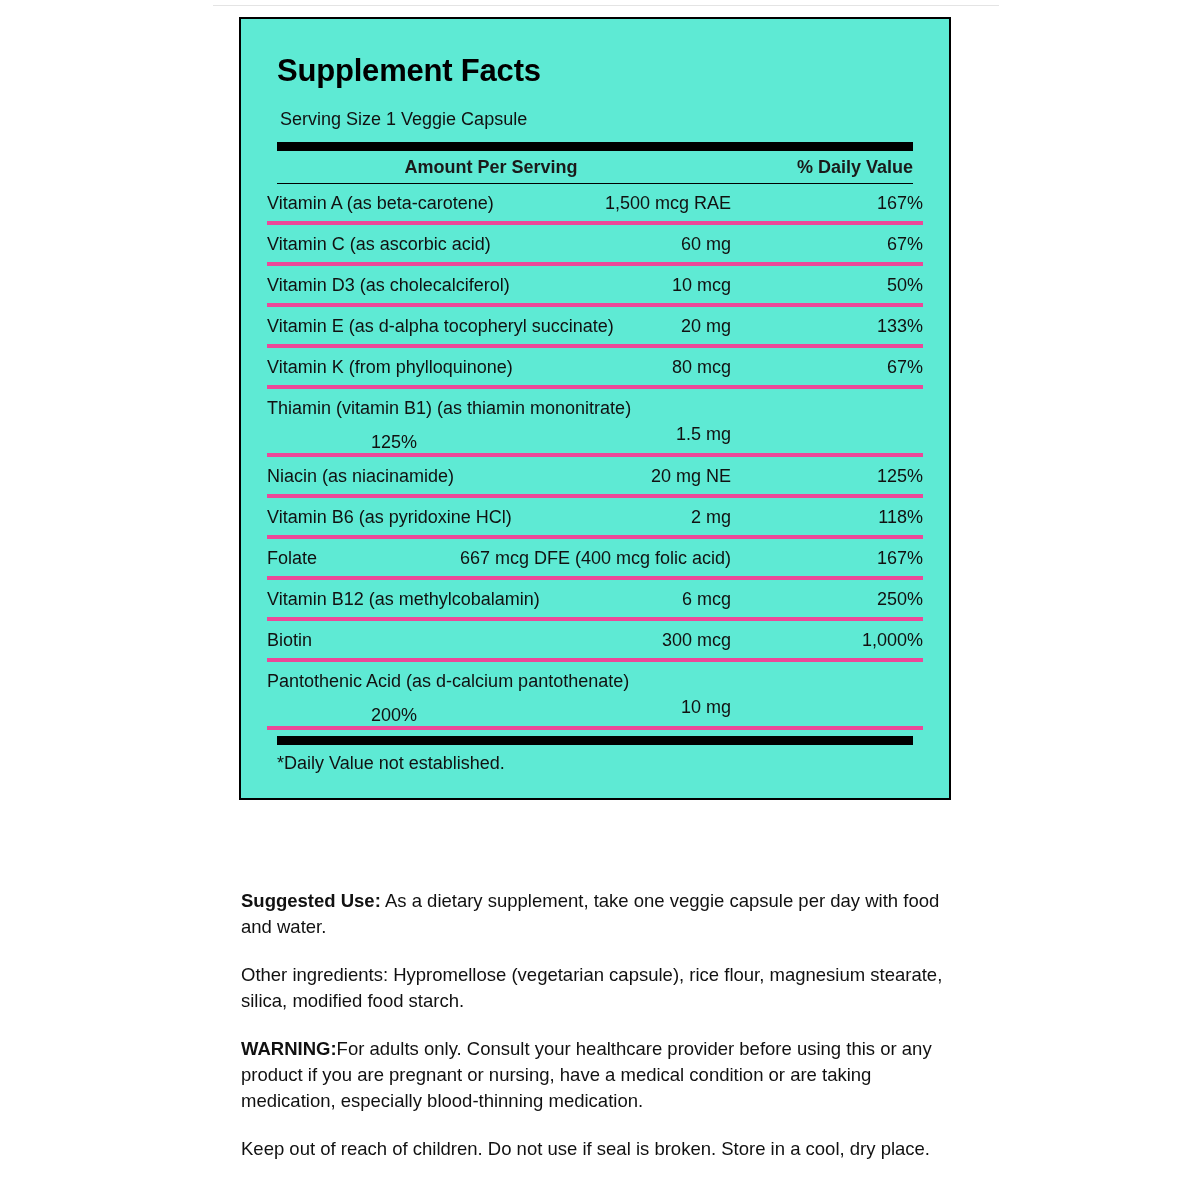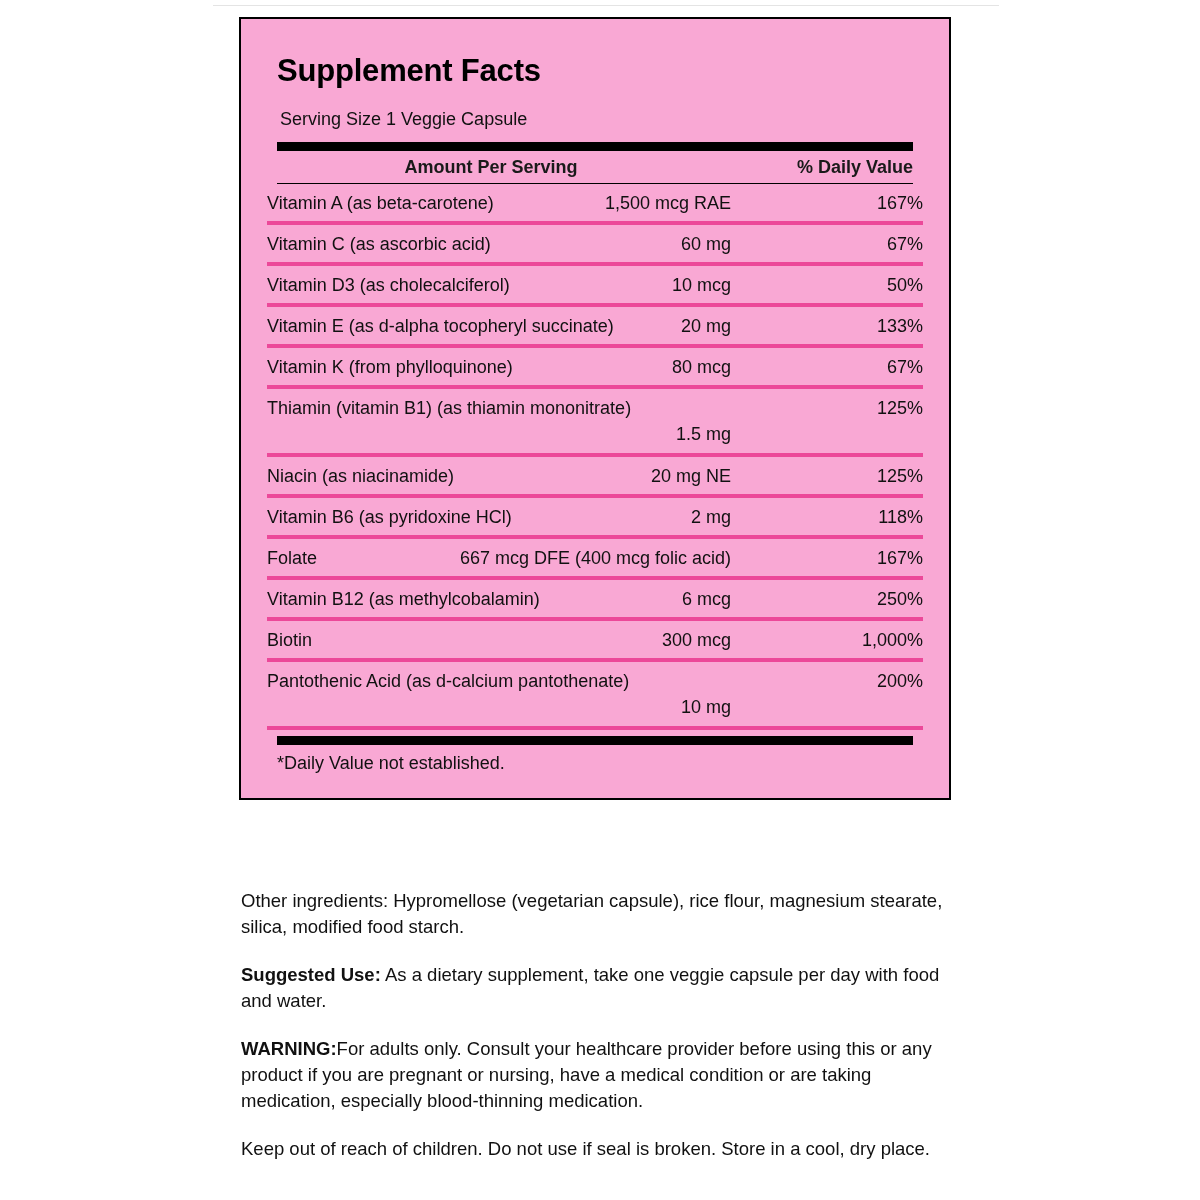--- a/index.html
+++ b/index.html
@@ -29,21 +29,21 @@
     height: 1px;
     background: #e4e4e4;
   }
   .facts-box {
     position: absolute;
     top: 17px;
     left: 239px;
     width: 712px;
     box-sizing: border-box;
     border: 2px solid #000;
-    background: #f9a8d4;
+    background: #5eead4;
     padding: 28px 18px 20px 18px;
   }
   .facts-title {
     font-size: 31px;
     font-weight: bold;
     letter-spacing: -0.2px;
     margin: 6px 0 0 18px;
     color: #000;
   }
   .serving-size {
@@ -87,20 +87,21 @@
     align-items: baseline;
     margin: 0 8px;
     border-bottom: 4px solid #ec4899;
     min-height: 41px;
     padding-top: 9px;
     box-sizing: border-box;
     position: relative;
   }
   .nut-row.two-line {
     min-height: 68px;
+    flex-direction: column;
   }
   .nut-name {
     font-size: 18px;
     color: #111;
     white-space: nowrap;
   }
   .nut-amount {
     flex: 1;
     text-align: right;
     font-size: 18px;
@@ -231,19 +232,19 @@
           <span class="nut-dv">200%</span>
         </div>
       </div>
 
     <div class="thick-rule-bottom"></div>
 
     <div class="footnote">*Daily Value not established.</div>
   </div>
 
   <div class="below">
+    <p><b>Suggested Use:</b><span> As a dietary supplement, take one veggie capsule per day with food and water.</span></p>
     <p>Other ingredients: Hypromellose (vegetarian capsule), rice flour, magnesium stearate, silica, modified food starch.</p>
-    <p><b>Suggested Use:</b><span> As a dietary supplement, take one veggie capsule per day with food and water.</span></p>
     <p><b>WARNING:</b><span>For adults only. Consult your healthcare provider before using this or any product if you are pregnant or nursing, have a medical condition or are taking medication, especially blood-thinning medication.</span></p>
     <p>Keep out of reach of children. Do not use if seal is broken. Store in a cool, dry place.</p>
   </div>
 
 </div>
 
 </body></html>

